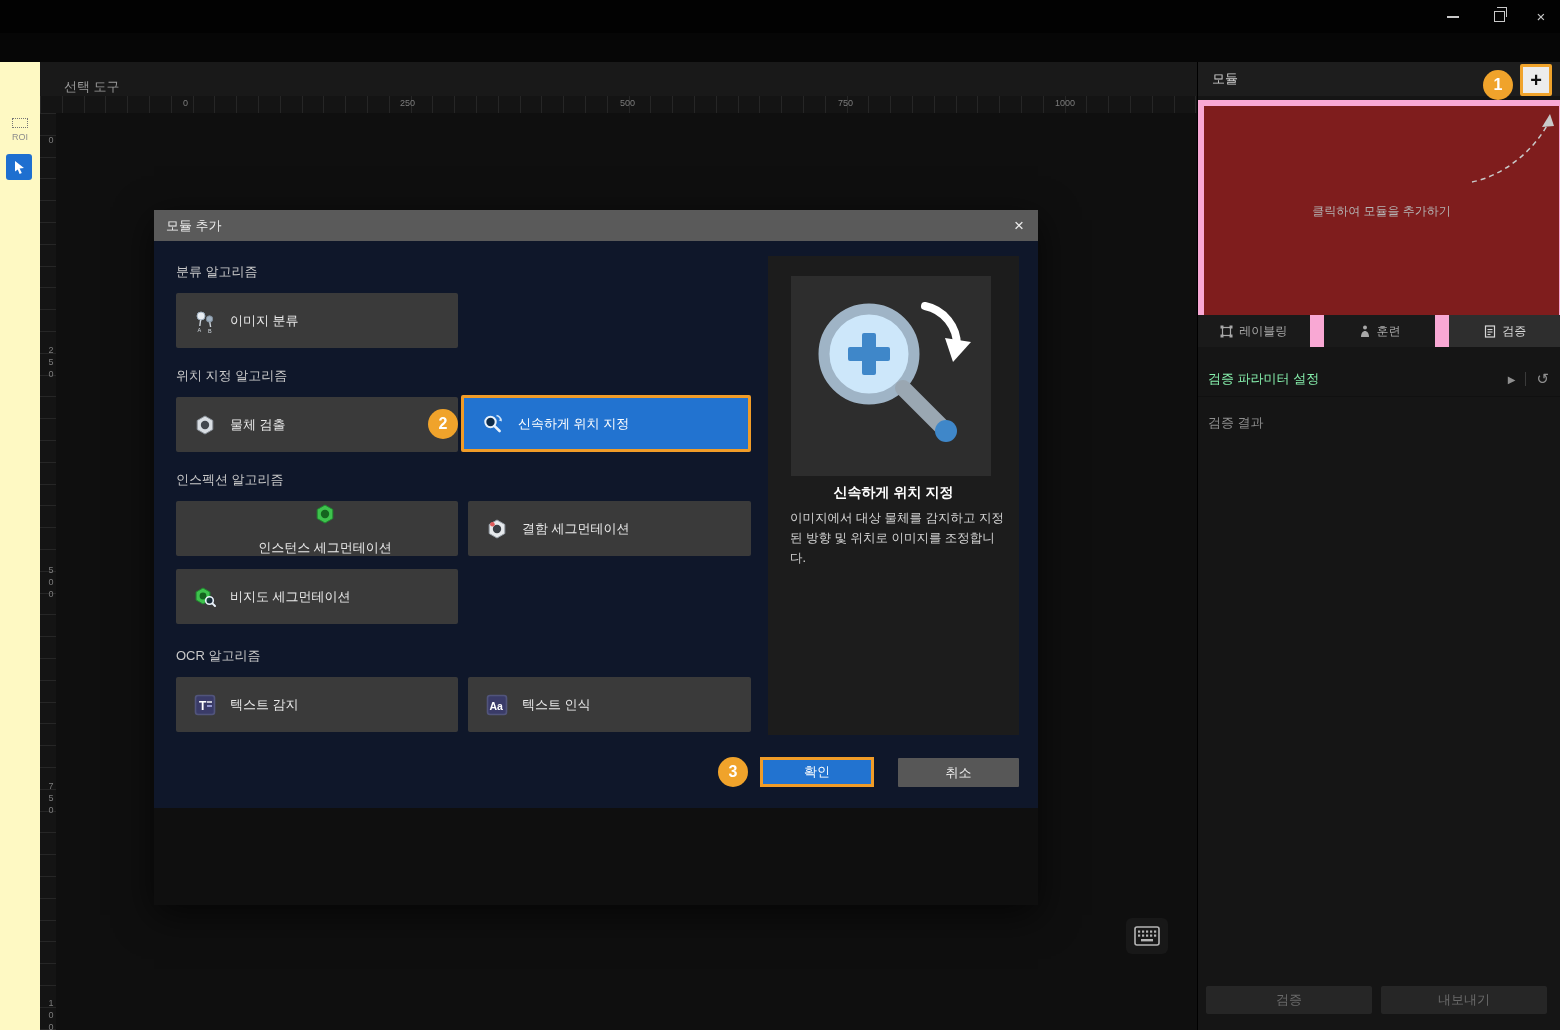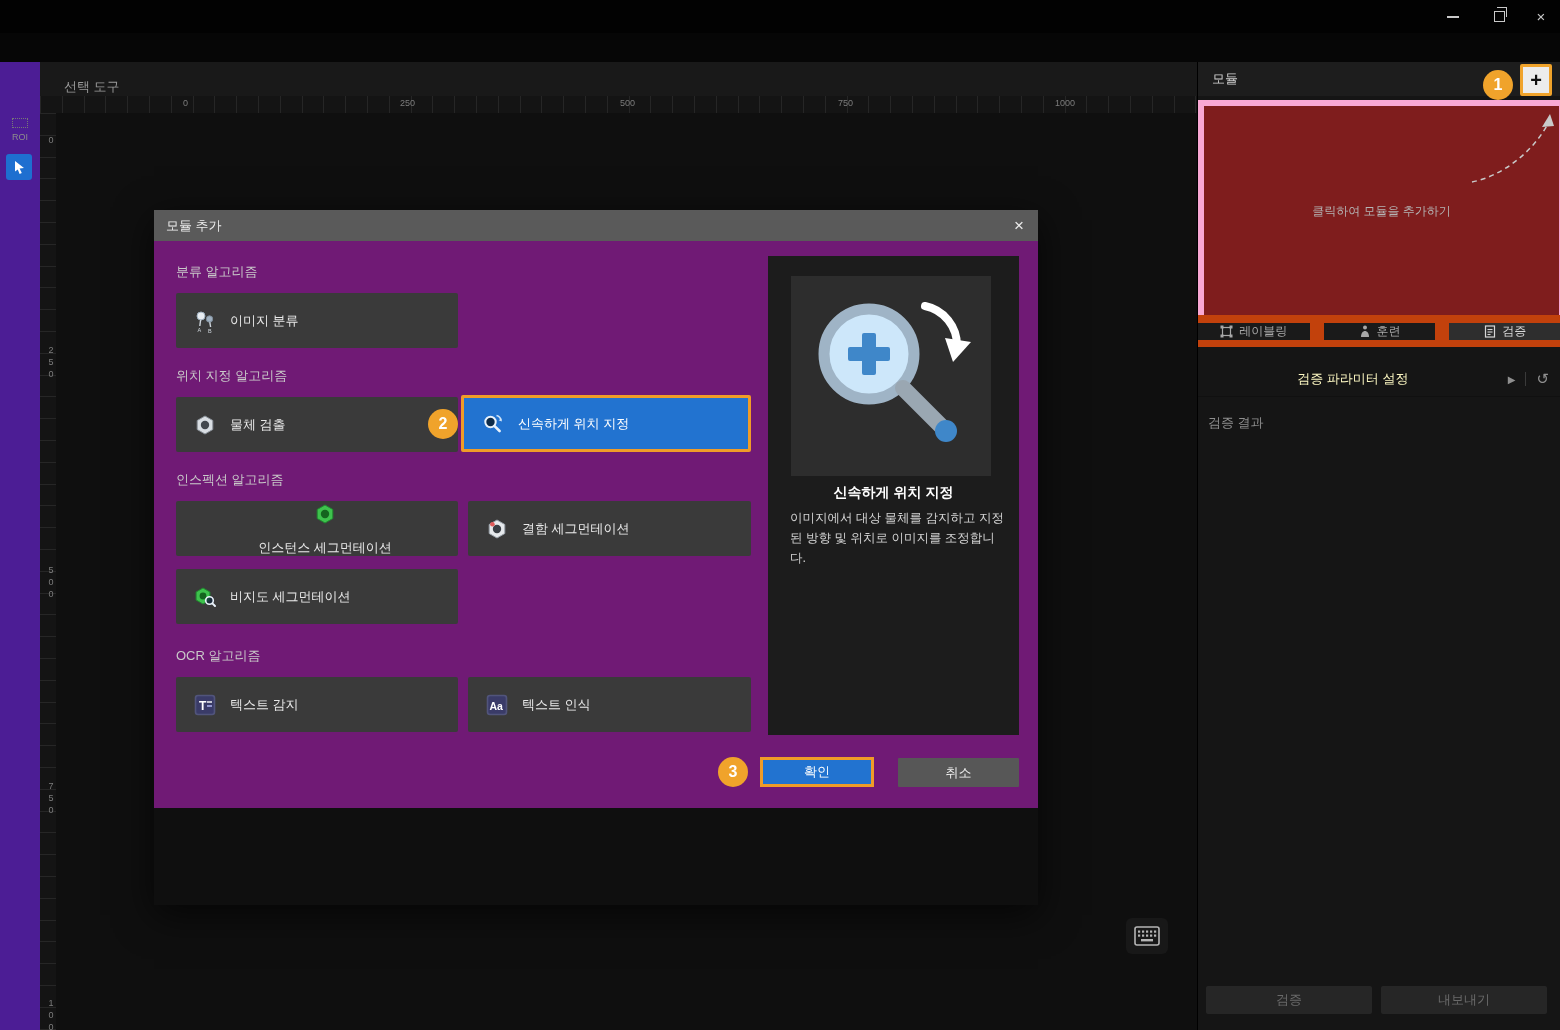--- a/index.html
+++ b/index.html
@@ -8,21 +8,21 @@
   .abs{position:absolute;}
 
   
   #titlebar{left:0;top:0;width:1560px;height:33px;background:#020202;}
   .winctl{position:absolute;top:0;height:33px;width:34px;display:flex;align-items:center;justify-content:center;color:#c9c9c9;font-size:15px;cursor:pointer;}
   #min-bar{width:12px;height:2px;background:#c9c9c9;}
   .restore-shape{width:9px;height:9px;border:1.5px solid #c9c9c9;position:relative;background:#020202;}
   .restore-shape::before{content:"";position:absolute;left:2px;top:-5px;width:9px;height:9px;border:1.5px solid #c9c9c9;border-bottom:none;border-left:none;}
 
   
-  #left-rail{left:0;top:62px;width:40px;height:968px;background:#4c1d95;}
+  #left-rail{left:0;top:62px;width:40px;height:968px;background:#fef9c3;}
   #roi-tool{position:absolute;left:0;top:56px;width:40px;text-align:center;color:#8d8d8d;font-size:9px;cursor:pointer;}
   #roi-dots{display:inline-block;width:14px;height:8px;border:1px dotted #777;margin-bottom:2px;}
   #select-tool{position:absolute;left:6px;top:92px;width:26px;height:26px;background:#1e6fd0;border-radius:3px;display:flex;align-items:center;justify-content:center;cursor:pointer;}
 
   
   #topbar{left:40px;top:62px;width:1157px;height:34px;background:#191919;display:flex;align-items:flex-end;}
   #topbar .lbl{color:#9b9b9b;font-size:13px;padding-left:24px;}
 
   
   #hruler{left:40px;top:96px;width:1157px;height:17px;background:#141414;
@@ -41,39 +41,39 @@
   
   #right-panel{left:1197px;top:62px;width:363px;height:968px;background:#151515;border-left:1px solid #000;box-sizing:border-box;}
   #rp-header{position:absolute;left:0;top:0;width:363px;height:34px;background:#1d1d1d;display:flex;align-items:center;}
   #rp-header .lbl{color:#cfcfcf;font-size:13px;padding-left:14px;}
   #add-module-btn{position:absolute;left:322px;top:2px;width:32px;height:32px;box-sizing:border-box;background:#ececec;
                   border:3px solid #f0a32b;border-radius:2px;color:#111;font-size:20px;font-weight:bold;
                   display:flex;align-items:center;justify-content:center;cursor:pointer;z-index:30;}
   #empty-box{position:absolute;left:0;top:38px;width:355px;height:210px;border:6px solid #f9a8d4;background:#7f1d1d;
              display:flex;align-items:center;justify-content:center;cursor:pointer;}
   #empty-box .hint{color:#b5b5b5;font-size:12px;}
-  #tabs{position:absolute;left:0;top:253px;width:363px;height:32px;display:flex;background:#c2410c;gap:14px;align-items:center;}
+  #tabs{position:absolute;left:0;top:253px;width:363px;height:32px;display:flex;background:#f9a8d4;gap:14px;}
   .tab{flex:1;background:#1a1a1a;display:flex;align-items:center;justify-content:center;gap:6px;
        color:#a8a8a8;font-size:12px;cursor:pointer;}
   .tab.active{background:#2e2e2e;color:#d8d8d8;}
   #param-row{position:absolute;left:0;top:300px;width:363px;height:34px;display:flex;align-items:center;border-bottom:1px solid #101010;}
-  #param-row .lbl{color:#fef9c3;font-size:13px;padding-left:10px;flex:1;text-align:center;}
+  #param-row .lbl{color:#86efac;font-size:13px;padding-left:10px;flex:1;}
   #param-expand{color:#8f8f8f;font-size:10px;padding:0 10px;cursor:pointer;}
   #param-divider{width:1px;height:14px;background:#3a3a3a;}
   #param-history{color:#8f8f8f;font-size:15px;padding:0 12px 0 10px;cursor:pointer;}
   #result-row{position:absolute;left:10px;top:352px;color:#8f8f8f;font-size:13px;}
   .rp-footer-btn{position:absolute;top:924px;width:166px;height:28px;background:#262626;border-radius:2px;
                  color:#6a6a6a;font-size:13px;display:flex;align-items:center;justify-content:center;cursor:pointer;}
 
   
   #modal{left:154px;top:210px;width:884px;height:695px;z-index:10;box-shadow:0 10px 36px rgba(0,0,0,.65);}
   #modal-title{position:absolute;left:0;top:0;width:884px;height:31px;background:#5a5a5a;display:flex;align-items:center;box-sizing:border-box;}
   #modal-title .lbl{color:#ececec;font-size:13px;padding-left:12px;flex:1;}
   #modal-close{color:#ececec;font-size:17px;padding:0 14px;cursor:pointer;}
-  #modal-body{position:absolute;left:0;top:31px;width:884px;height:567px;background:#701a75;}
+  #modal-body{position:absolute;left:0;top:31px;width:884px;height:567px;background:#0f172a;}
   .sec-h{position:absolute;color:#c9c9c9;font-size:13px;}
   .algo-btn{position:absolute;width:282px;height:55px;background:#3a3a3a;border-radius:2px;box-sizing:border-box;
             display:flex;align-items:center;gap:12px;padding-left:16px;font-size:13px;color:#e8e8e8;cursor:pointer;}
   .algo-btn.selected{background:#2273d0;border:3px solid #f09c28;width:290px;height:57px;color:#fff;}
   .ic{display:flex;align-items:center;justify-content:center;width:26px;height:26px;flex:none;}
 
   #preview{position:absolute;left:614px;top:15px;width:251px;height:479px;background:#1c1c1c;}
   #preview-img{position:absolute;left:23px;top:20px;width:200px;height:200px;background:#2d2d2d;}
   #preview-title{position:absolute;left:0;top:228px;width:251px;text-align:center;font-size:14px;font-weight:bold;color:#fff;}
   #preview-desc{position:absolute;left:22px;top:252px;width:216px;font-size:12.5px;line-height:20px;color:#d4d4d4;}

